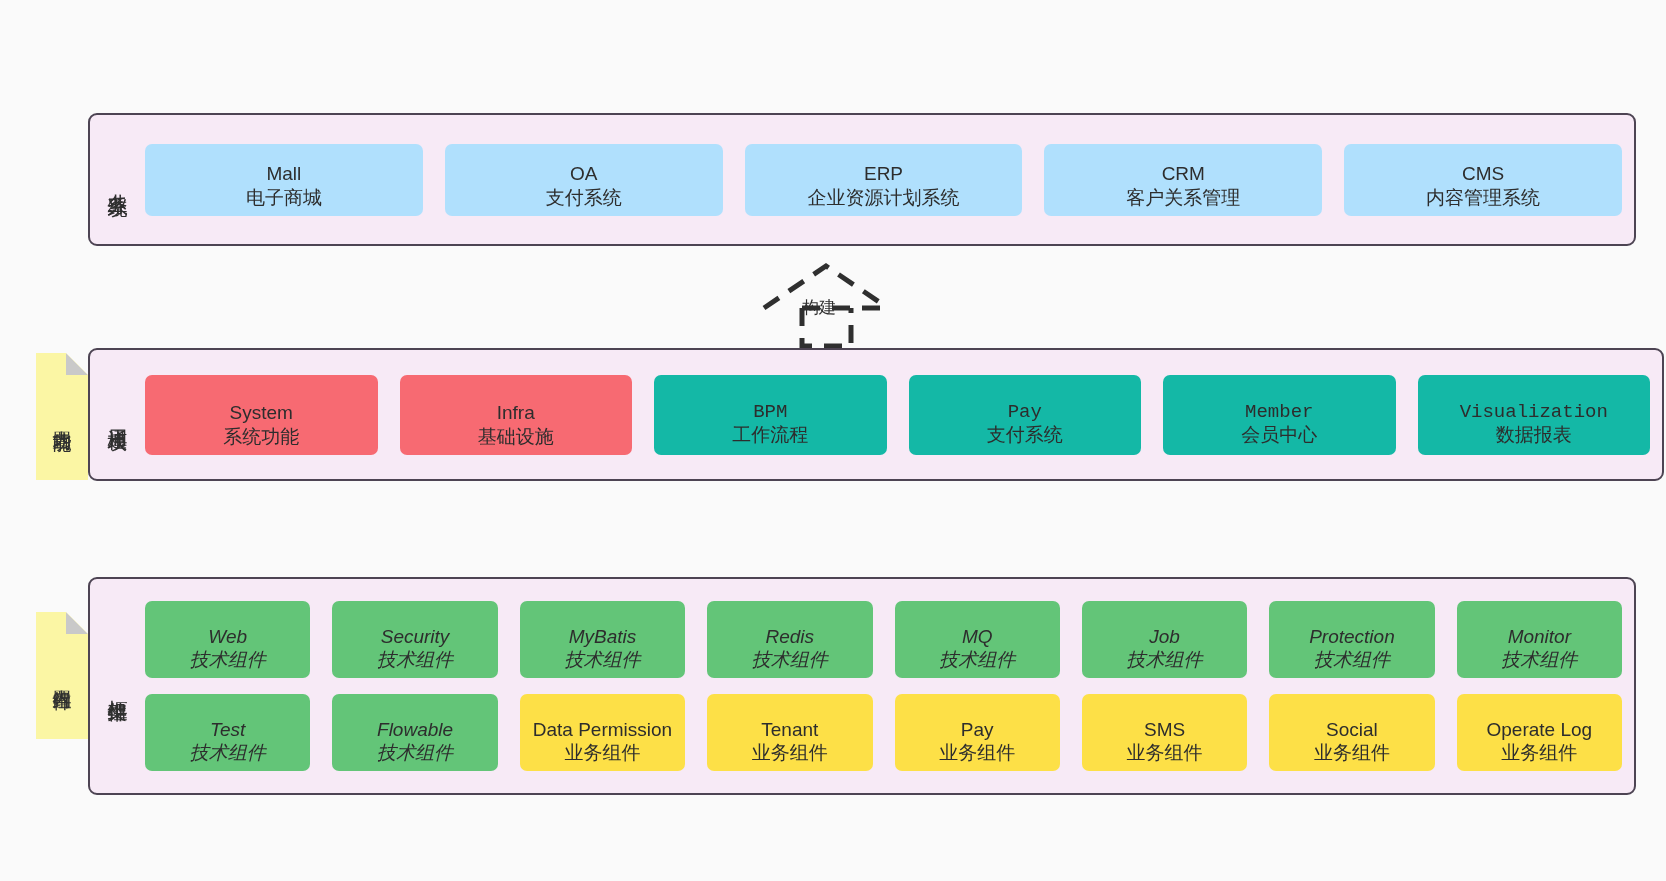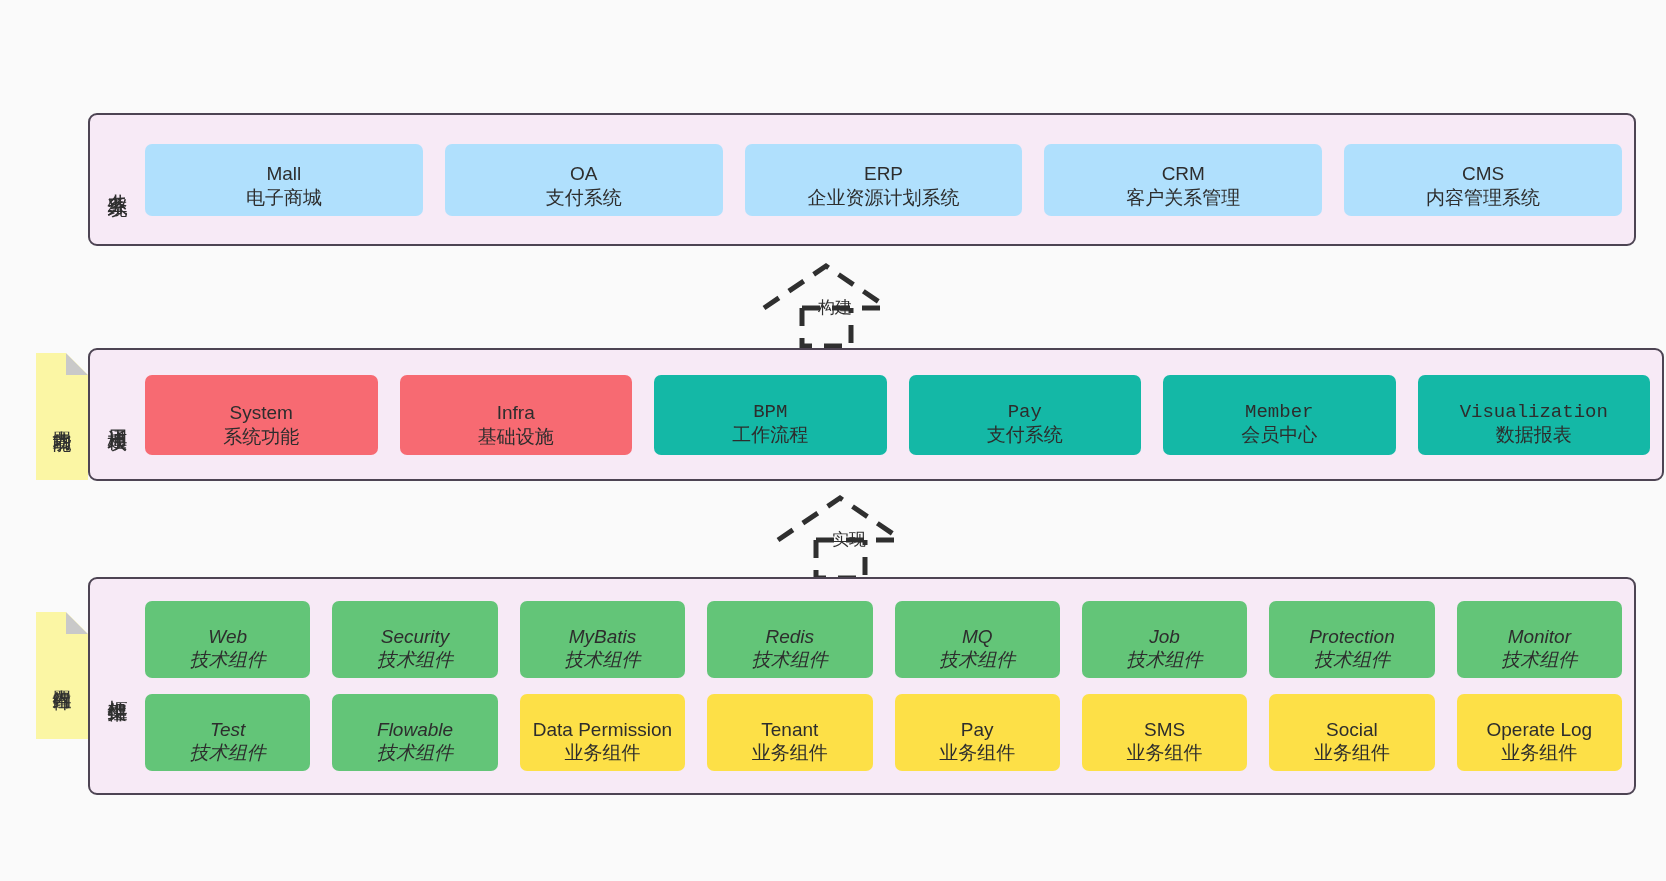--- a/index.html
+++ b/index.html
@@ -131,21 +131,21 @@
   }
   .connector svg { display: block; overflow: visible; }
   .connector .conn-label {
     position: absolute;
     font-size: 17px;
     color: #2f2f2f;
     white-space: nowrap;
     background: transparent;
   }
   #connector-build   { left: 756px; top: 258px; width: 190px; height: 92px; }
-  #connector-build   .conn-label { left: 62px; top: 38px; }
+  #connector-build   .conn-label { left: 46px; top: 38px; }
   #connector-impl    { left: 770px; top: 490px; width: 190px; height: 92px; }
   #connector-impl    .conn-label { left: 62px; top: 38px; }
 </style>
 </head>
 <body>
 
 <div class="canvas">
 
   <div class="layer" id="layer-business">
     <div class="layer-title">业务系统</div>
@@ -212,28 +212,20 @@
           <span class="l2">会员中心</span>
         </div>
         <div class="cell c-pink">
           <span class="l1">Visualization</span>
           <span class="l2">数据报表</span>
         </div>
       </div>
     </div>
   </div>
 
-  <div class="connector" id="connector-impl">
-    <svg width="190" height="92" viewBox="0 0 190 92">
-      <path d="M 8 50 L 70 8 L 132 50" fill="none" stroke="#2f2f2f" stroke-width="5" stroke-dasharray="18 12" stroke-linecap="butt"></path>
-      <path d="M 46 50 L 46 88 L 95 88 L 95 50" fill="none" stroke="#2f2f2f" stroke-width="5" stroke-dasharray="18 12" stroke-linecap="butt"></path>
-      <path d="M 46 50 L 132 50" fill="none" stroke="#2f2f2f" stroke-width="5" stroke-dasharray="18 12" stroke-linecap="butt"></path>
-    </svg>
-    <span class="conn-label">实现</span>
-  </div>
 
   <div class="note" id="note-framework">
     <span>内置组件</span>
   </div>
   <div class="layer" id="layer-framework">
     <div class="layer-title">框架组件</div>
     <div class="layer-body">
 
       <div class="row">
         <div class="cell c-green">

